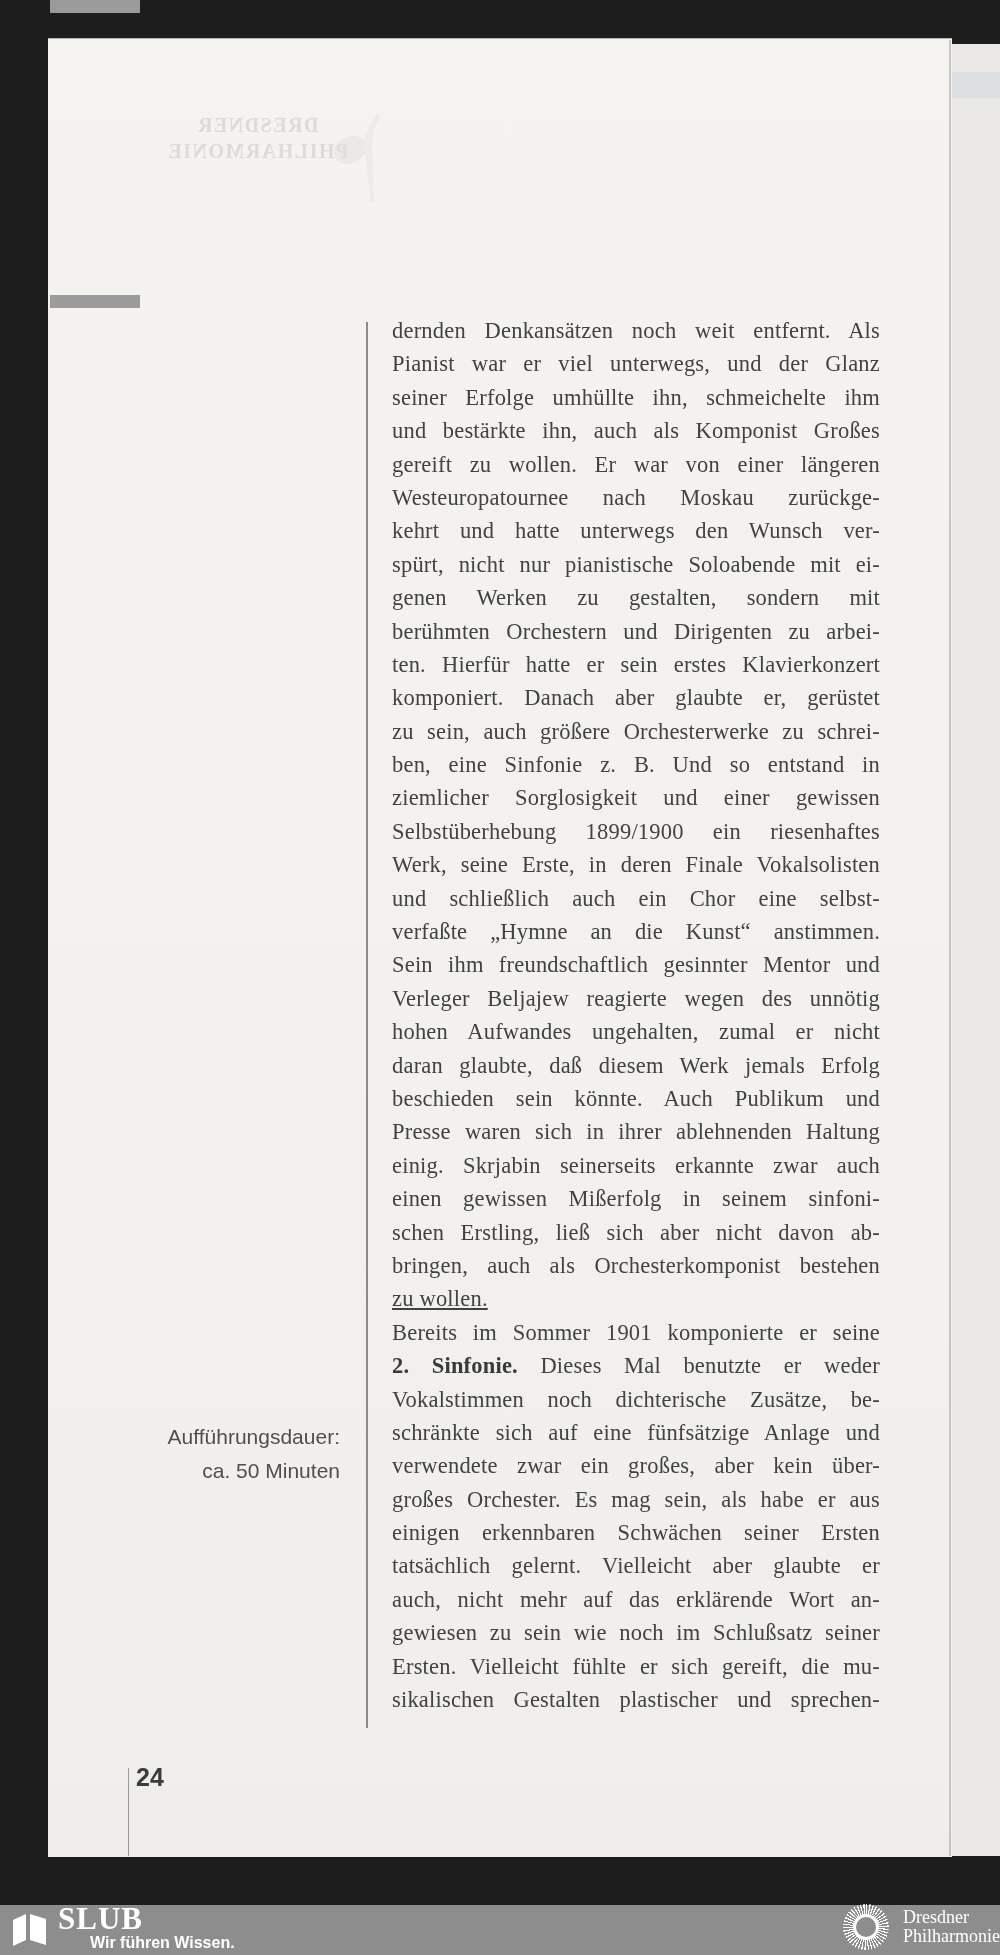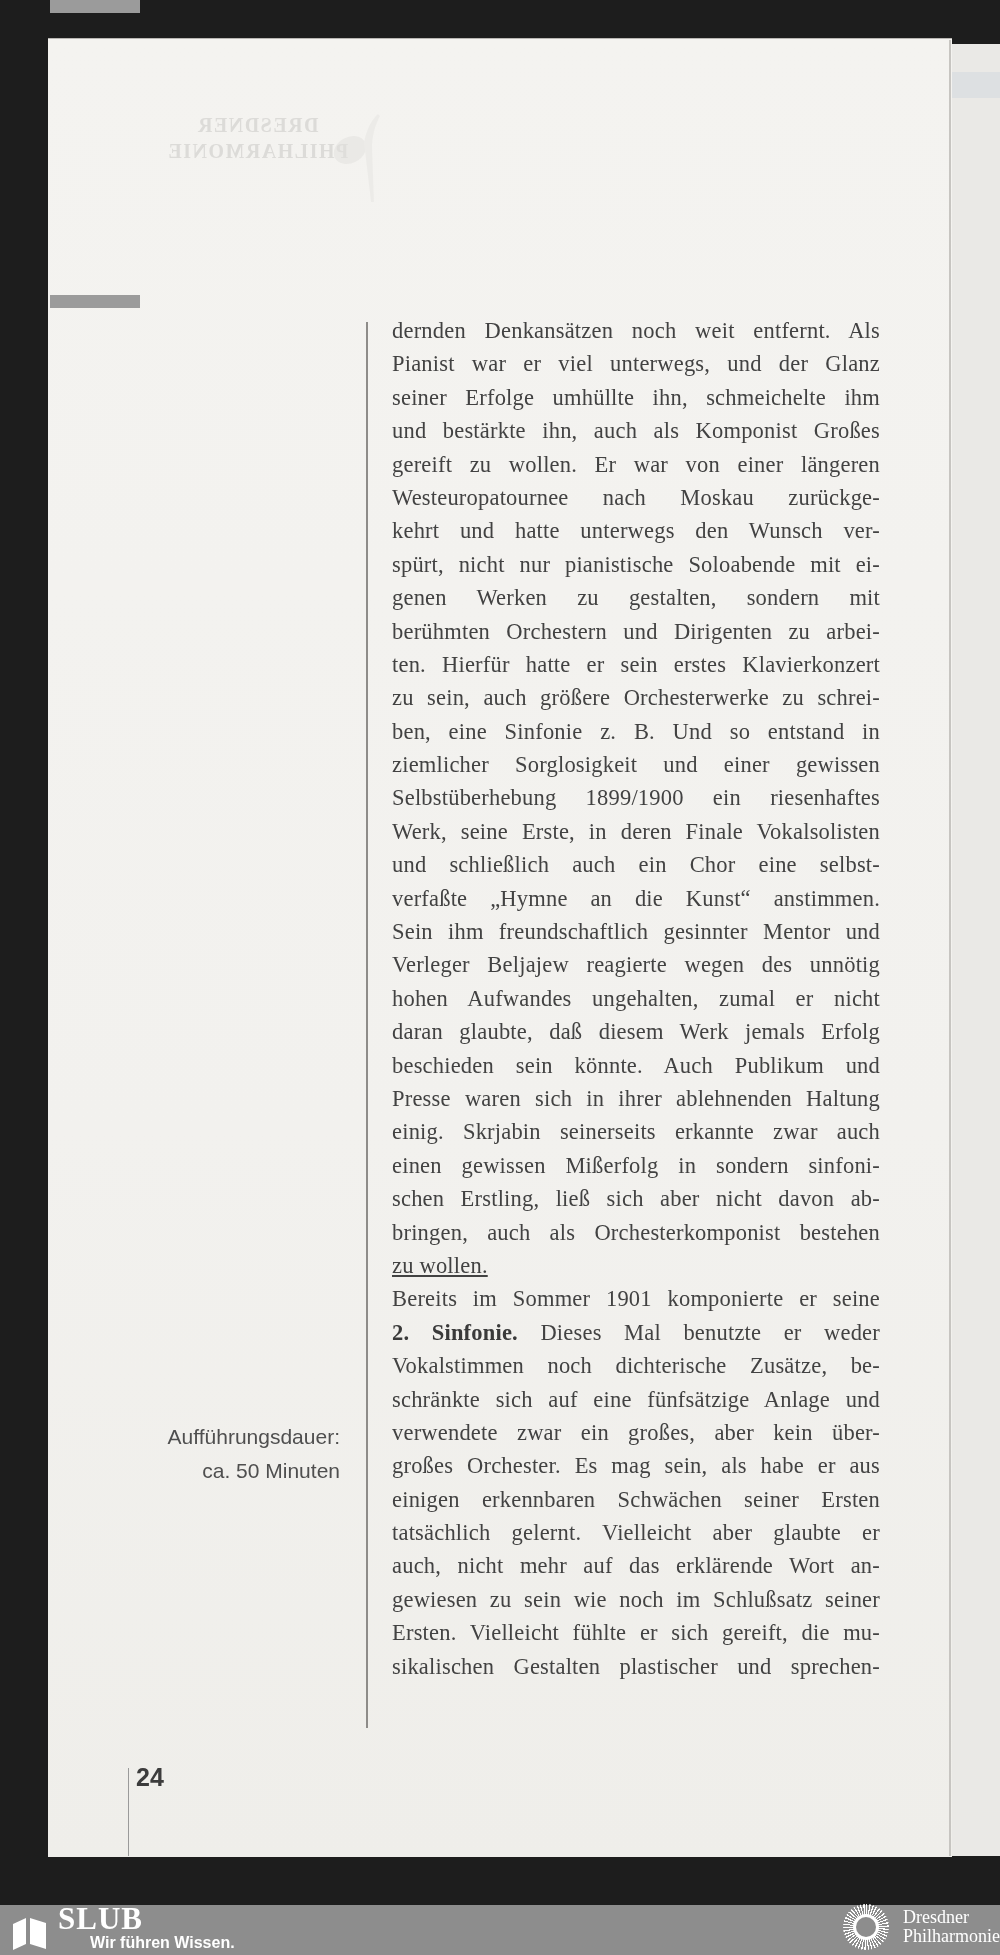--- a/index.html
+++ b/index.html
@@ -79,21 +79,21 @@
     position:absolute;left:136px;top:1763px;
     font-family:"Liberation Sans", sans-serif;
     font-weight:bold;font-size:25px;color:#3c3c3c;
   }
   
   .footer-bar{
     position:absolute;left:0;top:1905px;width:1000px;height:50px;
     background:#8d8d8d;
   }
   .slub{
-    position:absolute;left:12px;top:1903px;display:flex;align-items:flex-end;
+    position:absolute;left:12px;top:1903px;display:flex;align-items:center;
   }
   .book-icon{margin-top:6px;}
   .slub-texts{margin-left:10px;}
   .slub-title{
     font-family:"Liberation Serif", serif;font-weight:bold;
     font-size:31px;line-height:31px;color:#fff;letter-spacing:1px;
   }
   .slub-tagline{
     font-family:"Liberation Sans", sans-serif;font-weight:bold;
     font-size:16px;line-height:17px;color:#fff;margin-left:32px;
@@ -149,35 +149,36 @@
       <div class="tline">Pianist war er viel unterwegs, und der Glanz</div>
       <div class="tline">seiner Erfolge umhüllte ihn, schmeichelte ihm</div>
       <div class="tline">und bestärkte ihn, auch als Komponist Großes</div>
       <div class="tline">gereift zu wollen. Er war von einer längeren</div>
       <div class="tline">Westeuropatournee nach Moskau zurückge-</div>
       <div class="tline">kehrt und hatte unterwegs den Wunsch ver-</div>
       <div class="tline">spürt, nicht nur pianistische Soloabende mit ei-</div>
       <div class="tline">genen Werken zu gestalten, sondern mit</div>
       <div class="tline">berühmten Orchestern und Dirigenten zu arbei-</div>
       <div class="tline">ten. Hierfür hatte er sein erstes Klavierkonzert</div>
+      <div class="tline">komponiert. Danach aber glaubte er, gerüstet</div>
       <div class="tline">zu sein, auch größere Orchesterwerke zu schrei-</div>
       <div class="tline">ben, eine Sinfonie z. B. Und so entstand in</div>
       <div class="tline">ziemlicher Sorglosigkeit und einer gewissen</div>
       <div class="tline">Selbstüberhebung 1899/1900 ein riesenhaftes</div>
       <div class="tline">Werk, seine Erste, in deren Finale Vokalsolisten</div>
       <div class="tline">und schließlich auch ein Chor eine selbst-</div>
       <div class="tline">verfaßte „Hymne an die Kunst“ anstimmen.</div>
       <div class="tline">Sein ihm freundschaftlich gesinnter Mentor und</div>
       <div class="tline">Verleger Beljajew reagierte wegen des unnötig</div>
       <div class="tline">hohen Aufwandes ungehalten, zumal er nicht</div>
       <div class="tline">daran glaubte, daß diesem Werk jemals Erfolg</div>
       <div class="tline">beschieden sein könnte. Auch Publikum und</div>
       <div class="tline">Presse waren sich in ihrer ablehnenden Haltung</div>
       <div class="tline">einig. Skrjabin seinerseits erkannte zwar auch</div>
-      <div class="tline">einen gewissen Mißerfolg in sondern sinfoni-</div>
+      <div class="tline">einen gewissen Mißerfolg in seinem sinfoni-</div>
       <div class="tline">schen Erstling, ließ sich aber nicht davon ab-</div>
       <div class="tline">bringen, auch als Orchesterkomponist bestehen</div>
       <div class="tline para-end">zu wollen.</div>
       <div class="tline">Bereits im Sommer 1901 komponierte er seine</div>
       <div class="tline"><b>2. Sinfonie.</b> Dieses Mal benutzte er weder</div>
       <div class="tline">Vokalstimmen noch dichterische Zusätze, be-</div>
       <div class="tline">schränkte sich auf eine fünfsätzige Anlage und</div>
       <div class="tline">verwendete zwar ein großes, aber kein über-</div>
       <div class="tline">großes Orchester. Es mag sein, als habe er aus</div>
       <div class="tline">einigen erkennbaren Schwächen seiner Ersten</div>

